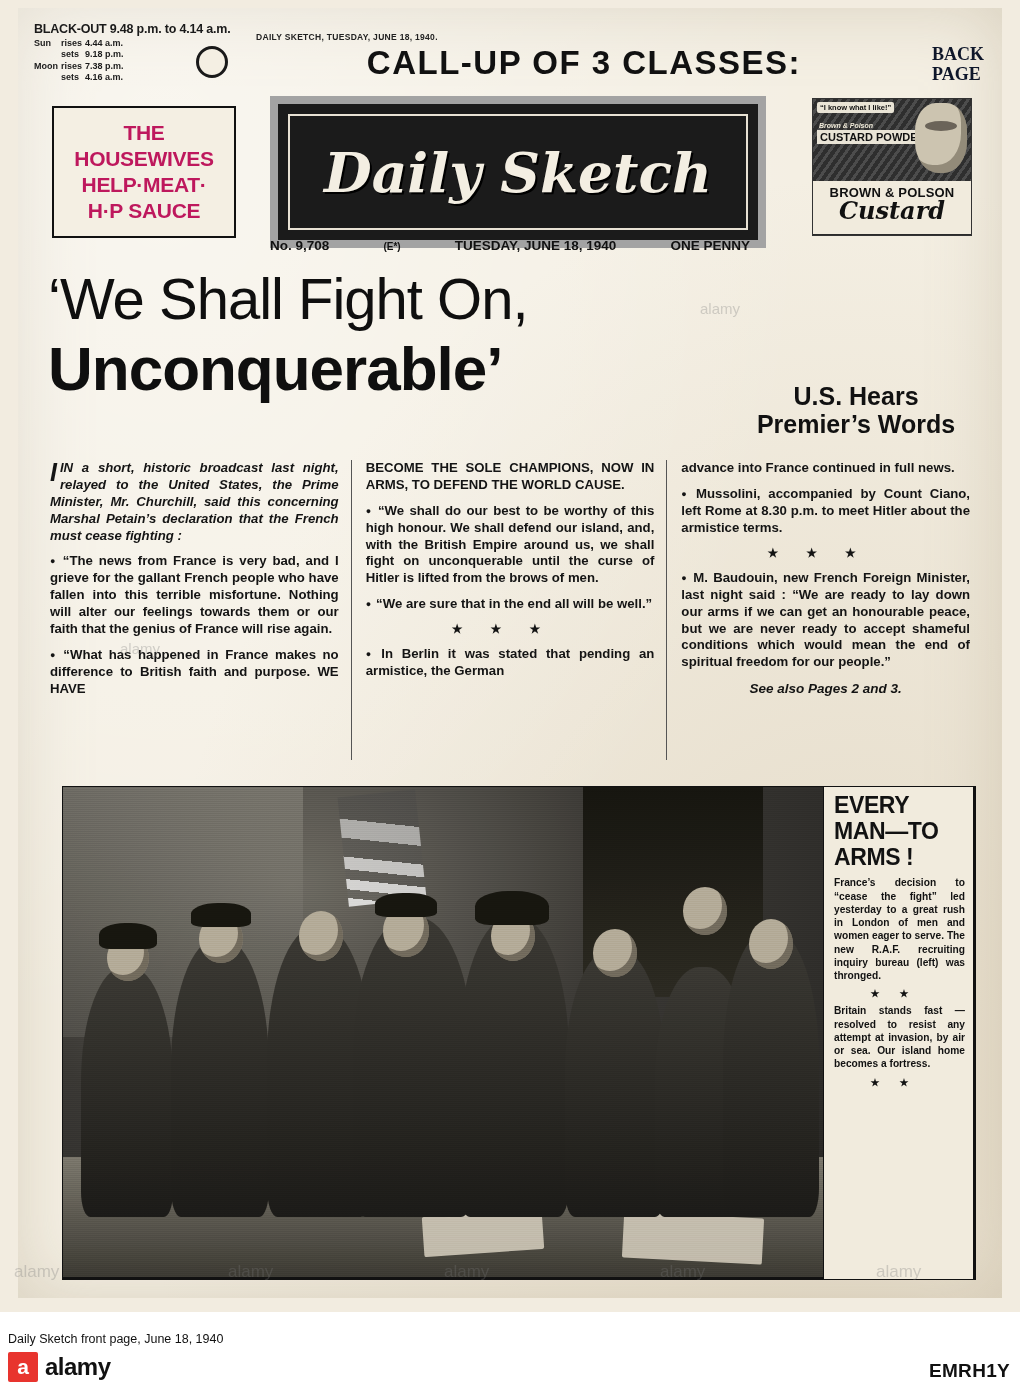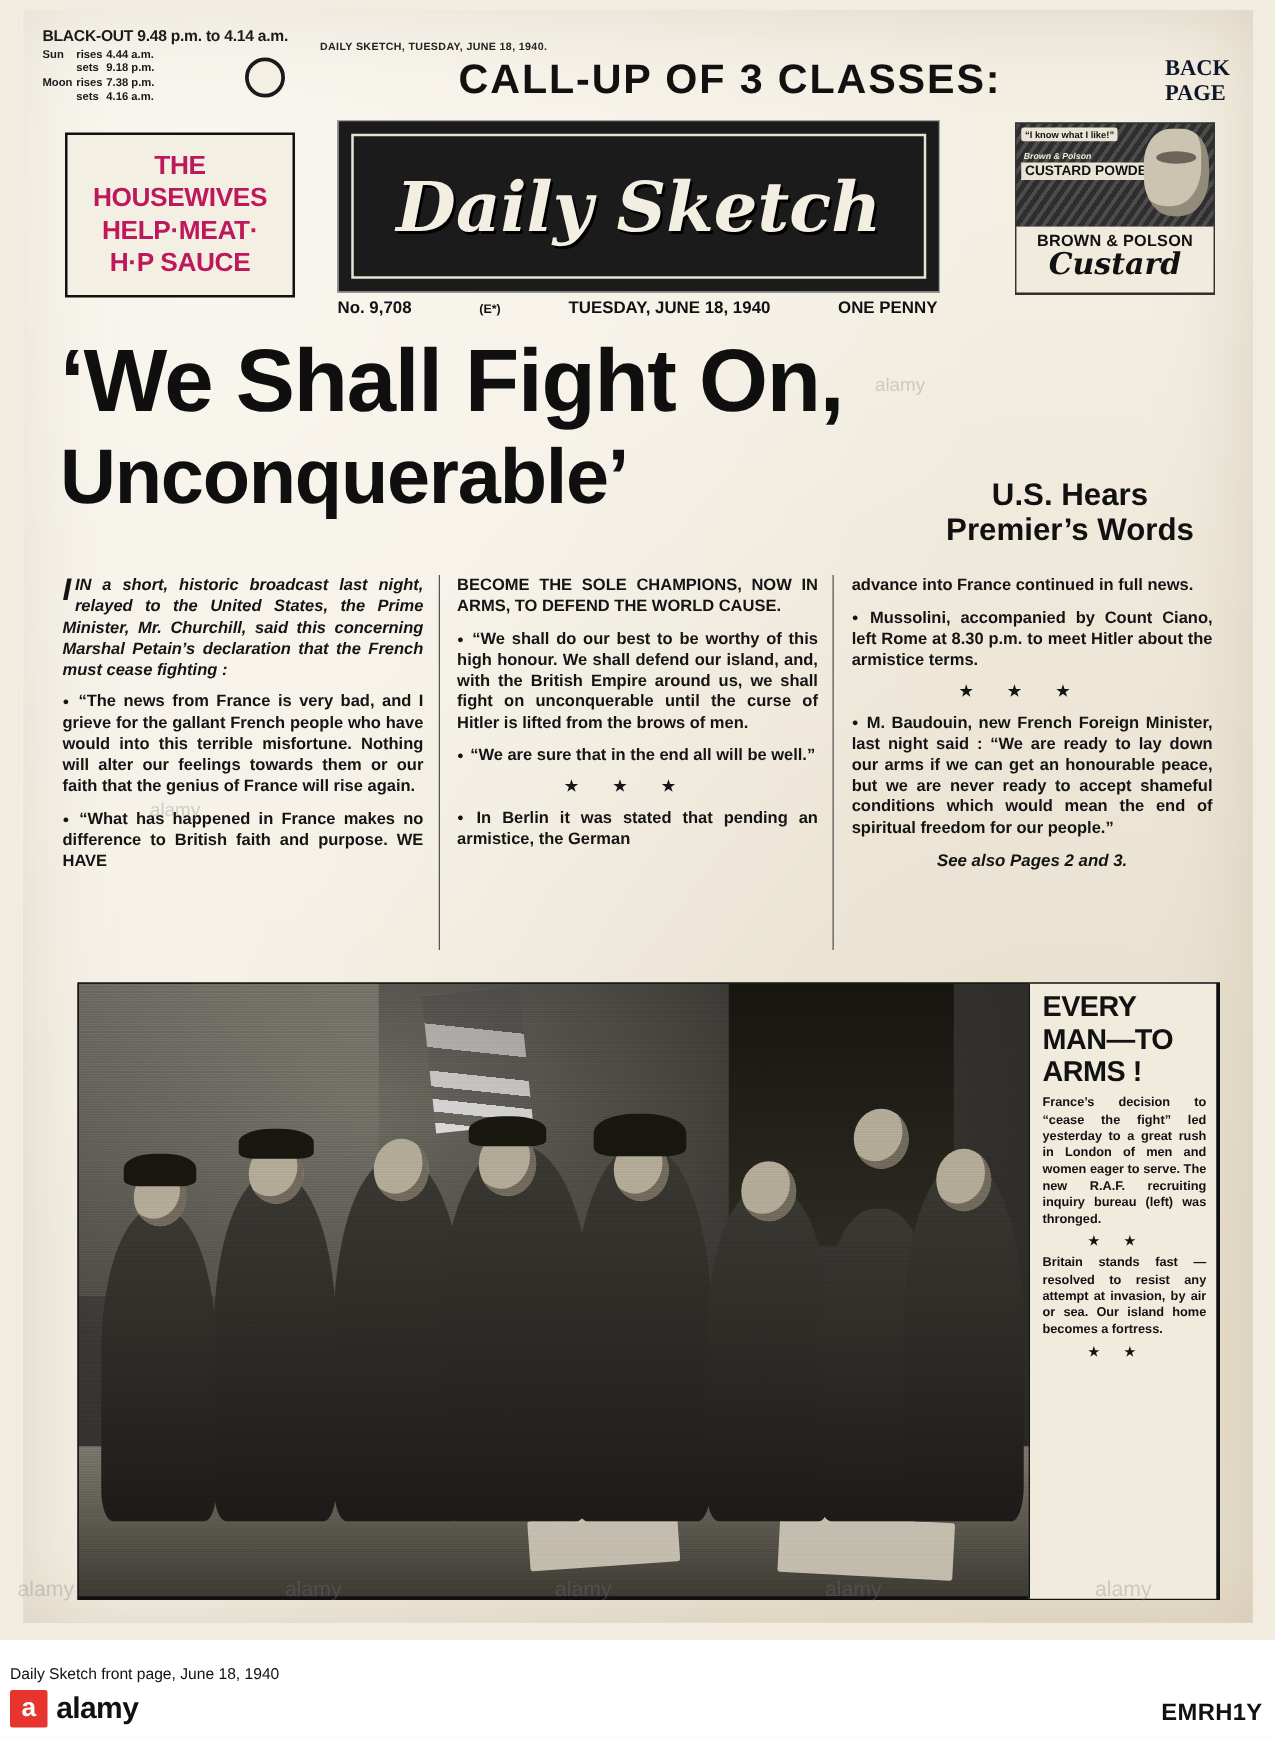--- a/index.html
+++ b/index.html
@@ -123,21 +123,21 @@
     font-weight: bold;
     letter-spacing: -0.3px;
     color: #be185d;
     line-height: 1.25;
     text-align: center;
   }
   .title-box {
     position: absolute;
     left: 236px; top: 2px;
     width: 480px; height: 136px;
-    border: 1px solid #a3a3a3;
+    border: 8px solid #a3a3a3;
     background: #1b1b1b;
     display: flex; align-items: center; justify-content: center;
   }
   .title-box .inner {
     width: 456px; height: 112px;
     border: 2px solid #e8e2d4;
     display: flex; align-items: center; justify-content: center;
   }
   .title-text {
     font-family: "DejaVu Serif", serif;
@@ -228,22 +228,22 @@
   }
   .issue-line .small { font-size: 10px; }
 
   
   .headline-wrap {
     position: absolute;
     left: 30px; top: 262px;
     width: 940px;
   }
   .hl1 {
-    font-size: 71px;
-    font-weight: bold;
+    font-size: 58px;
+    font-weight: normal;
     color: #0f0f0f;
     letter-spacing: -1px;
     line-height: 1.0;
     white-space: nowrap;
   }
   .hl2 {
     font-size: 62px;
     font-weight: bold;
     color: #0f0f0f;
     letter-spacing: -1px;
@@ -564,21 +564,21 @@
         <div>Premier’s Words</div>
       </div>
     </div>
 
     <div class="cols">
 
       <div class="col c1">
         <p class="lead">
           <span class="dropcap">I</span><span>IN a short, historic broadcast last night, relayed to the United States, the Prime Minister, Mr. Churchill, said this concerning Marshal Petain’s declaration that the French must cease fighting :</span>
         </p>
-        <p class="bullet">“The news from France is very bad, and I grieve for the gallant French people who have would into this terrible misfortune. Nothing will alter our feelings towards them or our faith that the genius of France will rise again.</p>
+        <p class="bullet">“The news from France is very bad, and I grieve for the gallant French people who have fallen into this terrible misfortune. Nothing will alter our feelings towards them or our faith that the genius of France will rise again.</p>
         <p class="bullet">“What has happened in France makes no difference to British faith and purpose.  WE HAVE</p>
       </div>
 
       <div class="col c2">
         <p>BECOME THE SOLE CHAMPIONS, NOW IN ARMS, TO DEFEND THE WORLD CAUSE.</p>
         <p class="bullet">“We shall do our best to be worthy of this high honour.  We shall defend our island, and, with the British Empire around us, we shall fight on unconquerable until the curse of Hitler is lifted from the brows of men.</p>
         <p class="bullet">“We are sure that in the end all will be well.”</p>
         <div class="stars">★★★</div>
         <p class="bullet">In Berlin it was stated that pending an armistice, the German</p>
       </div>

